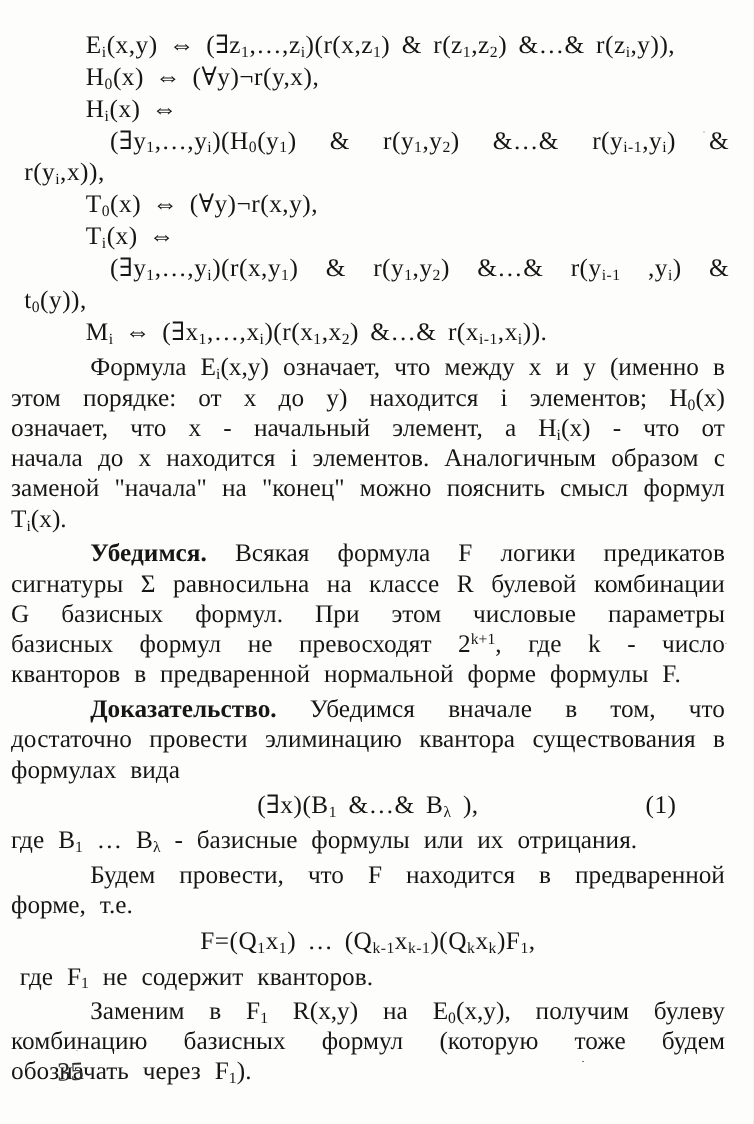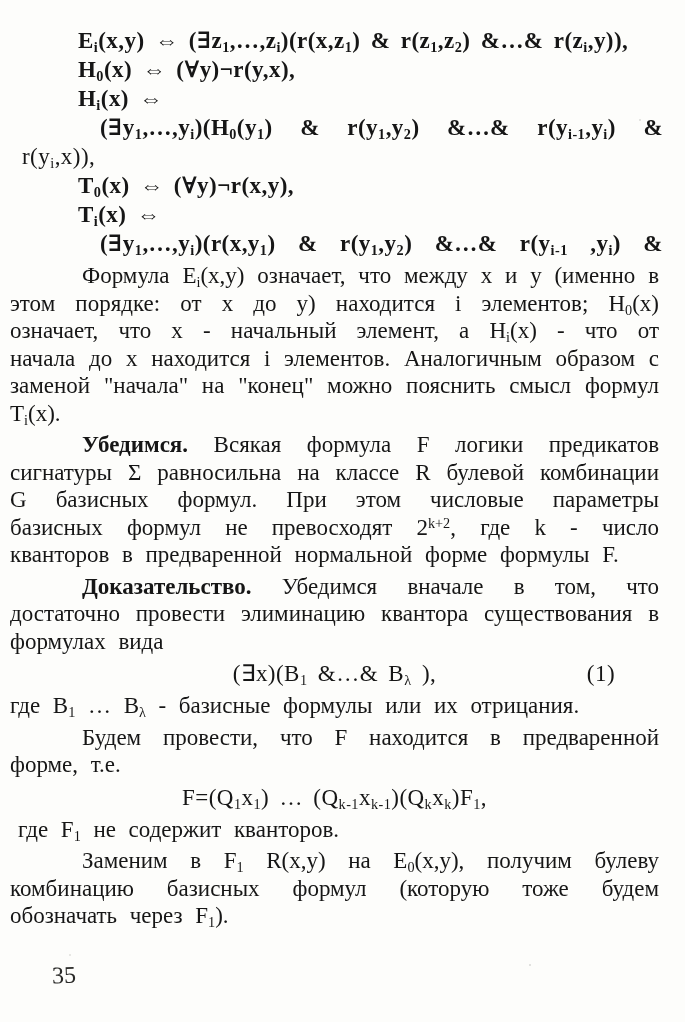--- a/index.html
+++ b/index.html
@@ -24,48 +24,46 @@
     color: #161616;
     font-size: 23px;
   }
   
   .fline {
     line-height: 29px;
     letter-spacing: 0.02em;
     word-spacing: 0.18em;
     white-space: nowrap;
   }
-  .fline.ind1 { margin-left: 72px; font-weight: bold; }
+  .fline.ind1 { margin-left: 72px; }
   .fline.ind2 { margin-left: 94px; }
   .fline.flush { margin-left: 16px; }
   .fline.spread {
     white-space: normal;
     text-align: justify;
     text-align-last: justify;
-    font-weight: bold;
   }
   
   .para {
     margin: 4px;
     text-align: justify;
     text-indent: 72px;
     line-height: 27.5px;
     word-spacing: 0.3em;
   }
   .para.noindent { text-indent: 0; }
   .para.padleft { padding-left: 8px; }
   .lead { font-weight: 700; }
   
   .eqrow {
     position: relative;
     text-align: center;
     line-height: 29px;
     letter-spacing: 0.02em;
     word-spacing: 0.18em;
-    font-family: Liberation Serif, serif;
   }
   .eqrow .eqnum {
     position: absolute;
     right: 48px; top: 0;
   }
   sub, sup { font-size: 0.62em; line-height: 0; }
   sub { vertical-align: -0.25em; }
   sup { vertical-align: 0.5em; }
   .pagenum {
     position: absolute;
@@ -81,26 +79,28 @@
 <div class="page">
 
   <div class="fline ind1">E<sub>i</sub>(x,y) ⇔ (∃z<sub>1</sub>,…,z<sub>i</sub>)(r(x,z<sub>1</sub>) &amp; r(z<sub>1</sub>,z<sub>2</sub>) &amp;…&amp; r(z<sub>i</sub>,y)),</div>
   <div class="fline ind1">H<sub>0</sub>(x) ⇔ (∀y)¬r(y,x),</div>
   <div class="fline ind1">H<sub>i</sub>(x) ⇔</div>
   <div class="fline ind2 spread">(∃y<sub>1</sub>,…,y<sub>i</sub>)(H<sub>0</sub>(y<sub>1</sub>) &amp; r(y<sub>1</sub>,y<sub>2</sub>) &amp;…&amp; r(y<sub>i-1</sub>,y<sub>i</sub>) &amp;</div>
   <div class="fline flush">r(y<sub>i</sub>,x)),</div>
   <div class="fline ind1">T<sub>0</sub>(x) ⇔ (∀y)¬r(x,y),</div>
   <div class="fline ind1">T<sub>i</sub>(x) ⇔</div>
   <div class="fline ind2 spread">(∃y<sub>1</sub>,…,y<sub>i</sub>)(r(x,y<sub>1</sub>) &amp; r(y<sub>1</sub>,y<sub>2</sub>) &amp;…&amp; r(y<sub>i-1</sub> ,y<sub>i</sub>) &amp;</div>
+  <div class="fline flush">t<sub>0</sub>(y)),</div>
+  <div class="fline ind1">M<sub>i</sub> ⇔ (∃x<sub>1</sub>,…,x<sub>i</sub>)(r(x<sub>1</sub>,x<sub>2</sub>) &amp;…&amp; r(x<sub>i-1</sub>,x<sub>i</sub>)).</div>
 
   <p class="para">Формула E<sub>i</sub>(x,y) означает, что между x и y (именно в этом порядке: от x до y) находится i элементов; H<sub>0</sub>(x) означает, что x - начальный элемент, а H<sub>i</sub>(x) - что от начала до x находится i элементов. Аналогичным образом с заменой "начала" на "конец" можно пояснить смысл формул T<sub>i</sub>(x).</p>
 
   <p class="para">
     <span class="lead">Убедимся.</span>
-    <span>Всякая формула F логики предикатов сигнатуры Σ равносильна на классе R булевой комбинации G базисных формул. При этом числовые параметры базисных формул не превосходят 2<sup>k+2</sup>, где k - число кванторов в предваренной нормальной форме формулы F.</span>
+    <span>Всякая формула F логики предикатов сигнатуры Σ равносильна на классе R булевой комбинации G базисных формул. При этом числовые параметры базисных формул не превосходят 2<sup>k+1</sup>, где k - число кванторов в предваренной нормальной форме формулы F.</span>
   </p>
 
   <p class="para">
     <span class="lead">Доказательство.</span>
     <span>Убедимся вначале в том, что достаточно провести элиминацию квантора существования в формулах вида</span>
   </p>
 
   <div class="eqrow">
     <span>(∃x)(B<sub>1</sub> &amp;…&amp; B<sub>λ</sub> ),</span>
     <span class="eqnum">(1)</span>

